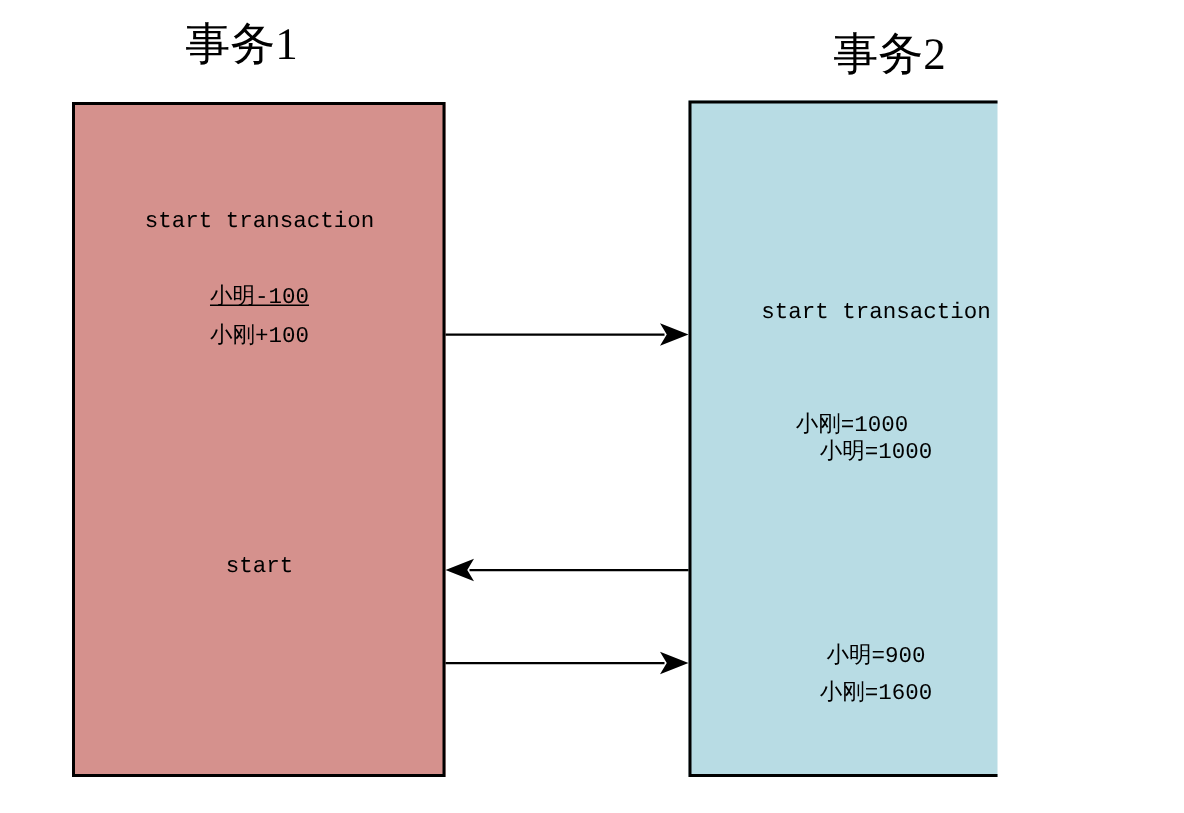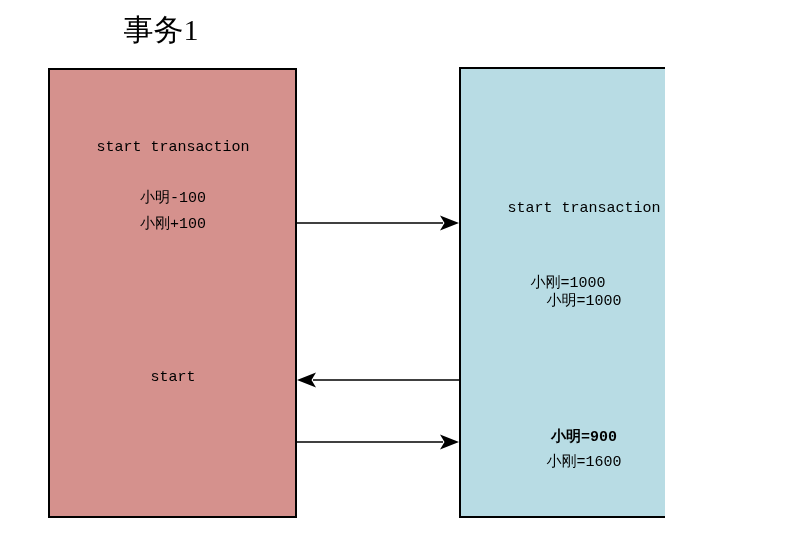--- a/index.html
+++ b/index.html
@@ -46,33 +46,34 @@
     top: 0;
     pointer-events: none;
   }
 </style>
 </head>
 <body>
 
 <div class="canvas">
 
   <div class="lane-title" style="left:161px; top:14px;">事务1</div>
+  <div class="lane-title" style="left:593px; top:21px;">事务2</div>
 
   <div class="box box1" style="background-color: rgb(213, 145, 141);"></div>
   <div class="box box2" style="background-color: rgb(184, 220, 228);"></div>
 
   <div class="step" style="left:173px; top:139px;">start transaction</div>
-  <div class="step" style="left:173px; top:190px;">小明-100</div>
+  <div class="step" style="left:173px; top:190px;text-decoration:underline;">小明-100</div>
   <div class="step" style="left:173px; top:216px;">小刚+100</div>
   <div class="step" style="left:173px; top:369px;">start</div>
 
   <div class="step" style="left:584px; top:200px;">start transaction</div>
   <div class="step" style="left:584px; top:249px;margin-top:44px;">小明=1000</div>
   <div class="step" style="left:568px; top:275px;">小刚=1000</div>
-  <div class="step" style="left:584px; top:429px;font-weight:bold;">小明=900</div>
+  <div class="step" style="left:584px; top:429px;">小明=900</div>
   <div class="step" style="left:584px; top:454px;">小刚=1600</div>
 
   <svg class="arrows" width="789" height="542" viewBox="0 0 789 542">
     <g>
       <line x1="297" y1="223" x2="443" y2="223" stroke="#000000" stroke-width="1.5"></line>
       <polygon points="459,223 440,215.5 444.5,223 440,230.5" fill="#000000"></polygon>
     </g>
     <g>
       <line x1="459" y1="380" x2="313" y2="380" stroke="#000000" stroke-width="1.5"></line>
       <polygon points="297,380 316,372.5 311.5,380 316,387.5" fill="#000000"></polygon>

